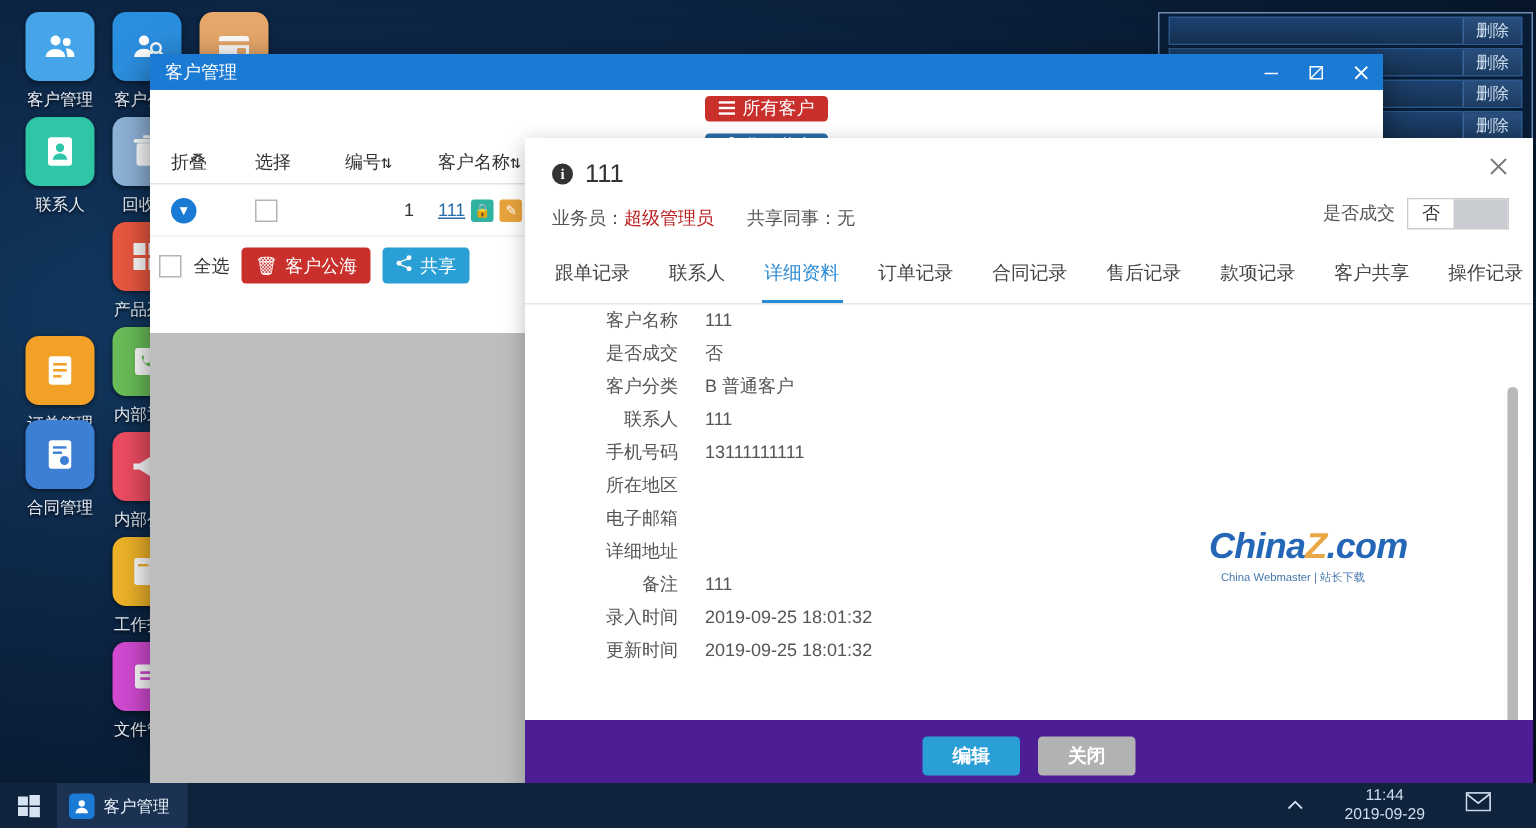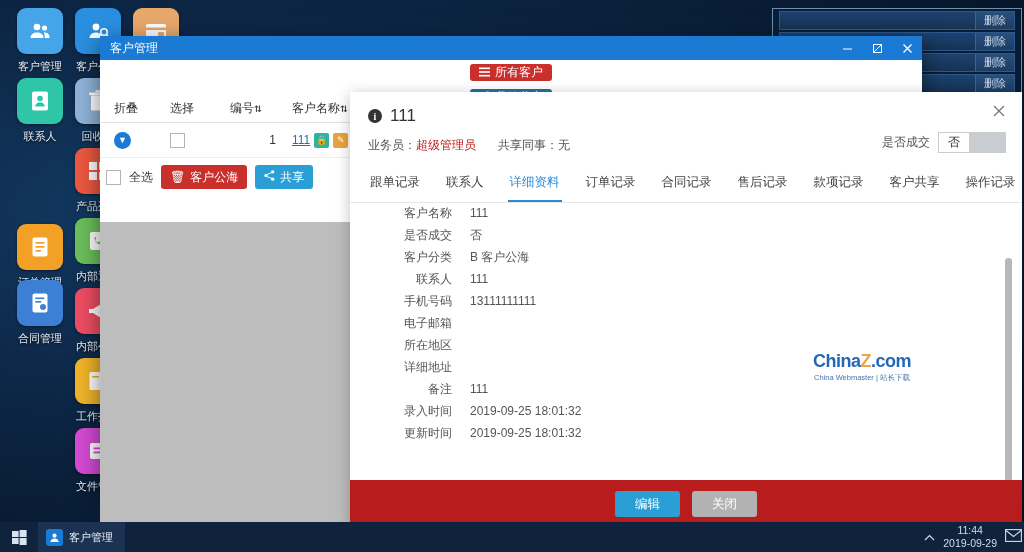--- a/index.html
+++ b/index.html
@@ -162,46 +162,46 @@
   }
   .frow{display:flex;font-size:12px;color:#555;height:22px;align-items:center;}
   .flabel{width:92px;text-align:right;color:#555;}
   .fvalue{margin-left:18px;color:#555;}
   .mscroll{
     position:absolute;right:10px;top:166px;width:7px;height:308px;background:#f2f2f2;
   }
   .mscroll .thumb{position:absolute;left:0;top:0;width:7px;height:250px;background:#b8b8b8;border-radius:4px;}
   #modal .mfoot{
     position:absolute;left:0;bottom:0;width:672px;height:48px;
-    display:flex;align-items:center;justify-content:center;gap:12px;background:#b91c1c;
+    display:flex;align-items:center;justify-content:center;gap:12px;background:#4c1d95;font-weight:bold;
   }
   .mbtn{height:26px;padding:0 20px;border-radius:3px;color:#fff;font-size:12.5px;
         display:flex;align-items:center;justify-content:center;}
   .mbtn.primary{background:#2a9fd6}
   .mbtn.grey{background:#b2b2b2}
 
   
   #wm{position:absolute;left:456px;top:259px;width:112px;text-align:center;opacity:.95;}
-  #wm .l1{font-size:18px;font-weight:bold;color:#1a5fb4;letter-spacing:-.5px;}
+  #wm .l1{font-size:24px;font-weight:bold;color:#1a5fb4;font-style:italic;letter-spacing:-.5px;}
   #wm .l1 .z{color:#e8a33d}
   #wm .l2{font-size:7.5px;color:#3a6fa8;margin-top:1px;}
 
   
   #taskbar{
     position:absolute;left:0;bottom:0;width:1024px;height:30px;background:#10233d;
     display:flex;align-items:center;
   }
   #taskbar .start{width:38px;display:flex;align-items:center;justify-content:center;}
   #taskbar .tkitem{
     display:flex;align-items:center;gap:6px;height:30px;padding:0 12px 0 8px;
     background:#1b3252;color:#e6eef7;font-size:11px;
   }
   #taskbar .tkicon{width:17px;height:17px;border-radius:3px;background:#1a7ad4;
     display:flex;align-items:center;justify-content:center;color:#fff;font-size:10px;}
-  #taskbar .tray{margin-left:auto;display:flex;align-items:center;gap:8px;padding-right:2px;color:#cfdcec;}
+  #taskbar .tray{margin-left:auto;display:flex;align-items:center;gap:27px;padding-right:30px;color:#cfdcec;}
   #taskbar .clock{font-size:10.5px;line-height:13px;text-align:center;}
 </style>
 </head>
 <body>
 
 <div id="desktop">
 
   <div class="dock" id="dock">
       <div class="dicon" style="left: 12px; top: 8px;">
         <div class="tile" style="background:#46a5e8">
@@ -512,36 +512,36 @@
             <div class="frow">
               <div class="flabel">客户名称</div>
               <div class="fvalue">111</div>
             </div>
             <div class="frow">
               <div class="flabel">是否成交</div>
               <div class="fvalue">否</div>
             </div>
             <div class="frow">
               <div class="flabel">客户分类</div>
-              <div class="fvalue">B 客户公海</div>
+              <div class="fvalue">B 普通客户</div>
             </div>
             <div class="frow">
               <div class="flabel">联系人</div>
               <div class="fvalue">111</div>
             </div>
             <div class="frow">
               <div class="flabel">手机号码</div>
               <div class="fvalue">13111111111</div>
             </div>
             <div class="frow">
+              <div class="flabel">所在地区</div>
+              <div class="fvalue"></div>
+            </div>
+            <div class="frow">
               <div class="flabel">电子邮箱</div>
-              <div class="fvalue"></div>
-            </div>
-            <div class="frow">
-              <div class="flabel">所在地区</div>
               <div class="fvalue"></div>
             </div>
             <div class="frow">
               <div class="flabel">详细地址</div>
               <div class="fvalue"></div>
             </div>
             <div class="frow">
               <div class="flabel">备注</div>
               <div class="fvalue">111</div>
             </div>

